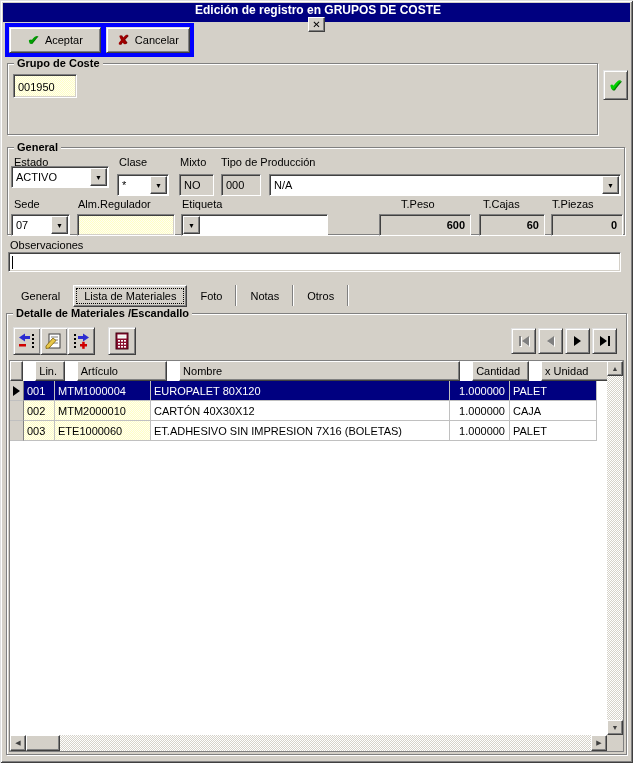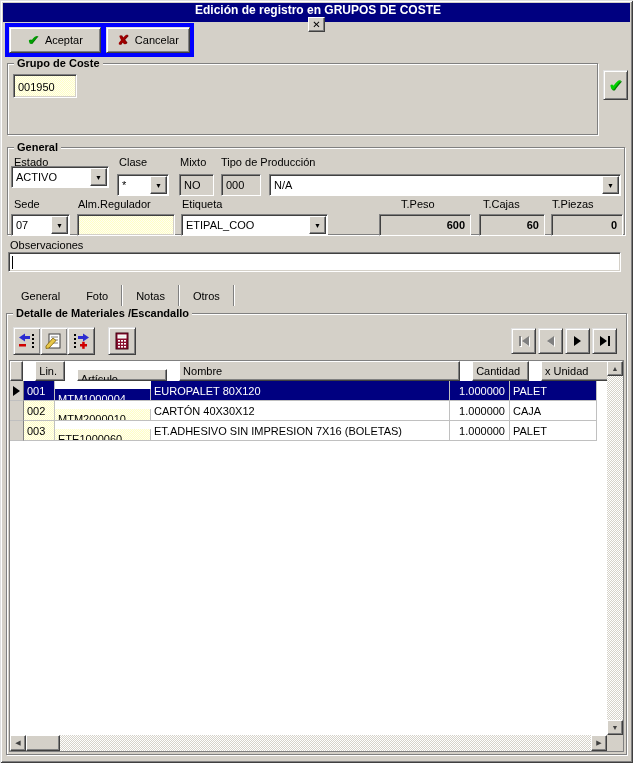--- a/index.html
+++ b/index.html
@@ -71,21 +71,21 @@
   .grid { position:absolute; left:2px; top:46px; width:615px; height:392px; background:#fff;
           border:1px solid #808080; overflow:hidden; }
   .ghead { display:flex; height:20px;gap:12px; }
   .hcell { background:#d4d0c8; border:1px solid; border-color:#fff #404040 #404040 #fff;
            box-shadow: inset -1px -1px 0 #808080; padding:3px 0 0 3px; white-space:nowrap; overflow:hidden; }
   .grow { display:flex; height:20px; }
   .gcell { padding:4px 0 0 3px; line-height:12px; white-space:nowrap; overflow:hidden;
            border-right:1px solid #c0c0c0; border-bottom:1px solid #c0c0c0; }
   .c-ind { width:14px; background:#d4d0c8; border-right:1px solid #808080; border-bottom:1px solid #c0c0c0;
            display:flex; align-items:center; justify-content:center; padding:0; }
-  .c-lin { width:31px; } .c-art { width:96px;margin-top:8px; } .c-nom { width:299px; }
+  .c-lin { width:31px; } .c-art { width:96px; } .c-nom { width:299px; }
   .c-can { width:60px; text-align:right; padding-right:4px; } .c-uni { width:87px; }
   .sel .gcell { background:#000080 !important; color:#fff; border-right-color:#c0c0c0; }
   .ind-arrow { width:0; height:0; border-style:solid; border-width:5px 0 5px 7px;
                border-color:transparent transparent transparent #000; }
 
   .v-sb-grid { position:absolute; right:0; top:0; bottom:16px; width:16px; }
   .v-sb-grid .track { position:absolute; top:15px; bottom:15px; left:0; right:0; }
   .h-sb { position:absolute; left:0; bottom:0; right:16px; height:16px; }
   .h-sb .track { position:absolute; left:16px; right:16px; top:0; bottom:0; }
   .h-thumb { position:absolute; left:16px; top:0; width:34px; height:16px; background:#d4d0c8;
@@ -167,41 +167,41 @@
       <div class="combo-btn">▼</div>
     </div>
 
     <div class="lbl" style="left:70px; top:50px;">Alm.Regulador</div>
     <div class="sunken dither-y" style="position:absolute; left:69px; top:66px; width:98px; height:22px;">
       <div class="field-text"></div>
     </div>
 
     <div class="lbl" style="left:174px; top:50px;">Etiqueta</div>
     <div class="combo" style="left:173px; top:66px; width:147px;">
-      <div class="combo-val">ETIPAL_COO</div>
       <div class="combo-btn">▼</div>
     </div>
 
     <div class="lbl" style="left:374px; top:50px;margin-left:19px;">T.Peso</div>
     <div class="sunken gray-box num-box" style="left:371px; top:66px; width:92px;">600</div>
 
     <div class="lbl" style="left:475px; top:50px;">T.Cajas</div>
     <div class="sunken gray-box num-box" style="left:471px; top:66px; width:66px;">60</div>
 
     <div class="lbl" style="left:544px; top:50px;">T.Piezas</div>
     <div class="sunken gray-box num-box" style="left:543px; top:66px; width:72px;">0</div>
   </div>
 
   <div class="lbl" style="left:10px; top:239px;">Observaciones</div>
   <div class="sunken" style="position:absolute; left:8px; top:252px; width:613px; height:20px;">
     <span class="caret"></span><span></span>
   </div>
 
   <div class="tabstrip">
       <div class="tab">General</div>
+      <div class="tab tab-sel">Lista de Materiales</div>
       <div class="tab">Foto</div>
       <div class="tab-sep"></div>
       <div class="tab">Notas</div>
       <div class="tab-sep"></div>
       <div class="tab">Otros</div>
       <div class="tab-sep"></div>
     </div>
 
   <div class="groupbox" style="left:6px; top:313px; width:621px; height:442px;">
     <div class="legend">Detalle de Materiales /Escandallo</div>

